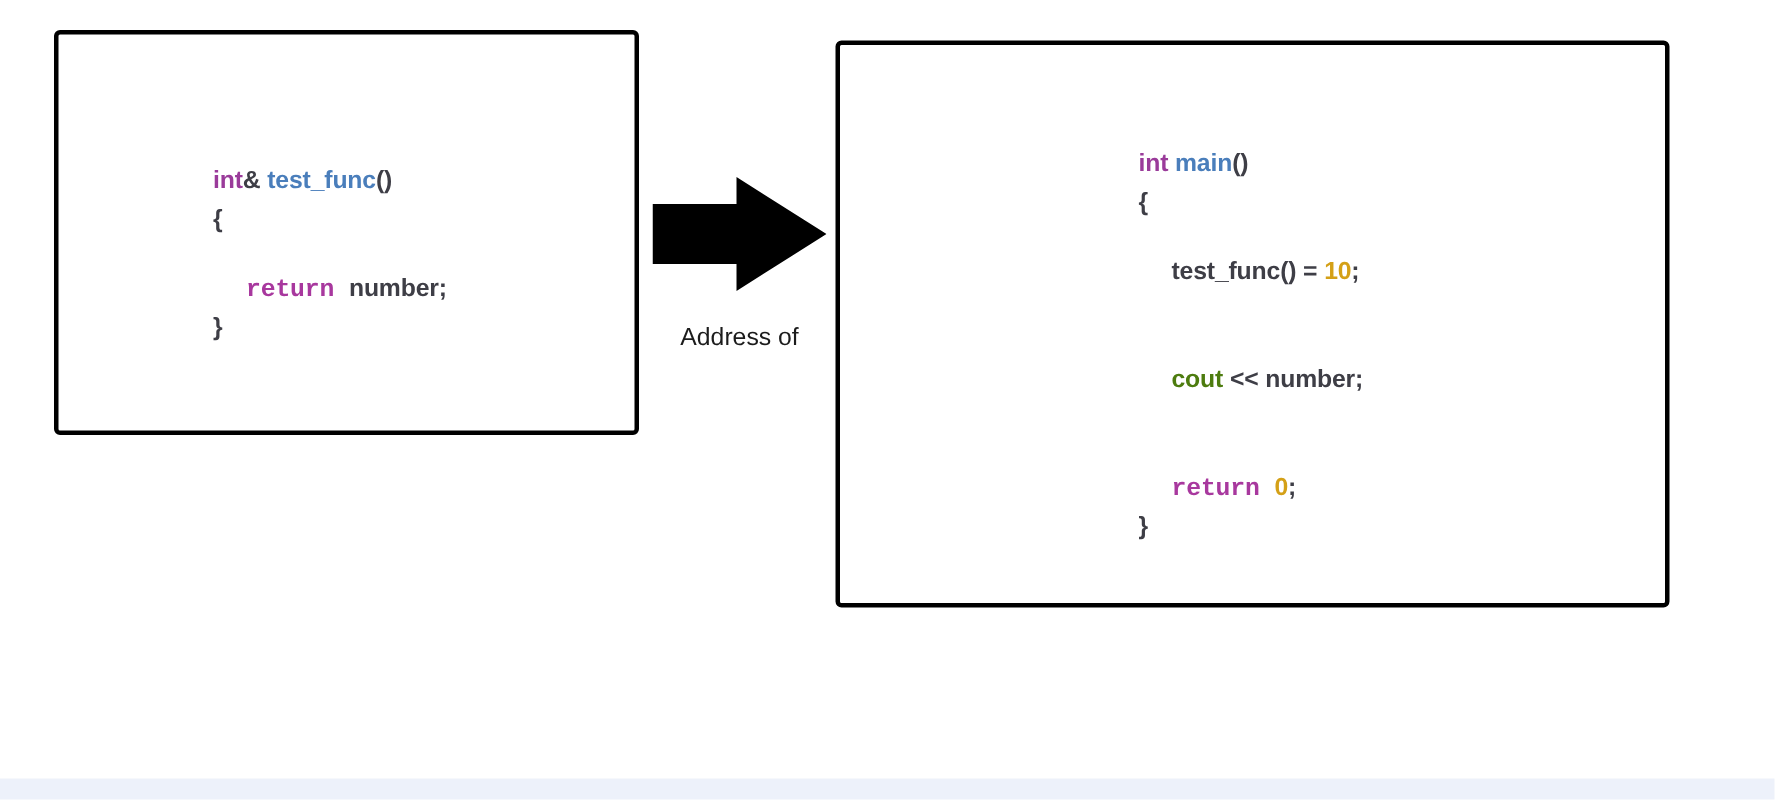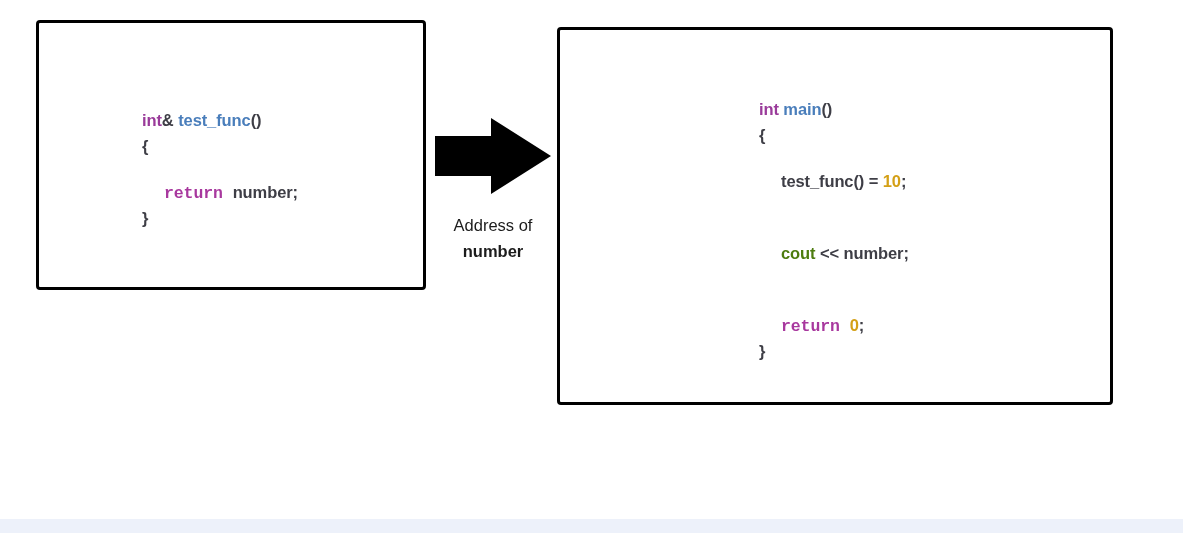--- a/index.html
+++ b/index.html
@@ -119,21 +119,20 @@
   </div>
 
   <div id="arrow">
     <svg viewBox="0 0 116 76" xmlns="http://www.w3.org/2000/svg" aria-hidden="true">
       <polygon points="0,18 56,18 56,0 116,38 56,76 56,58 0,58" fill="#000000"></polygon>
     </svg>
   </div>
 
   <div id="arrow-caption">
     <span class="cap-line1">Address of</span>
-    <span class="cap-line2">number</span>
   </div>
 
   <div class="code-box" id="box-right">
     <div class="code-block" id="code-right"><span class="ln"><span class="kw-type">int </span><span class="fn-name">main</span><span class="plain">()</span></span><span class="ln"><span class="plain">{</span></span><span class="ln indent"><span class="plain">test_func() = </span><span class="num">10</span><span class="plain">;</span></span><span class="blank"></span><span class="ln indent"><span class="stream">cout </span><span class="plain">&lt;&lt; number;</span></span><span class="blank"></span><span class="ln indent"><span class="kw-ret">return </span><span class="num">0</span><span class="plain">;</span></span><span class="ln"><span class="plain">}</span></span></div>
 
   </div>
 
   <div id="bottom-band"></div>
 
 </div>

